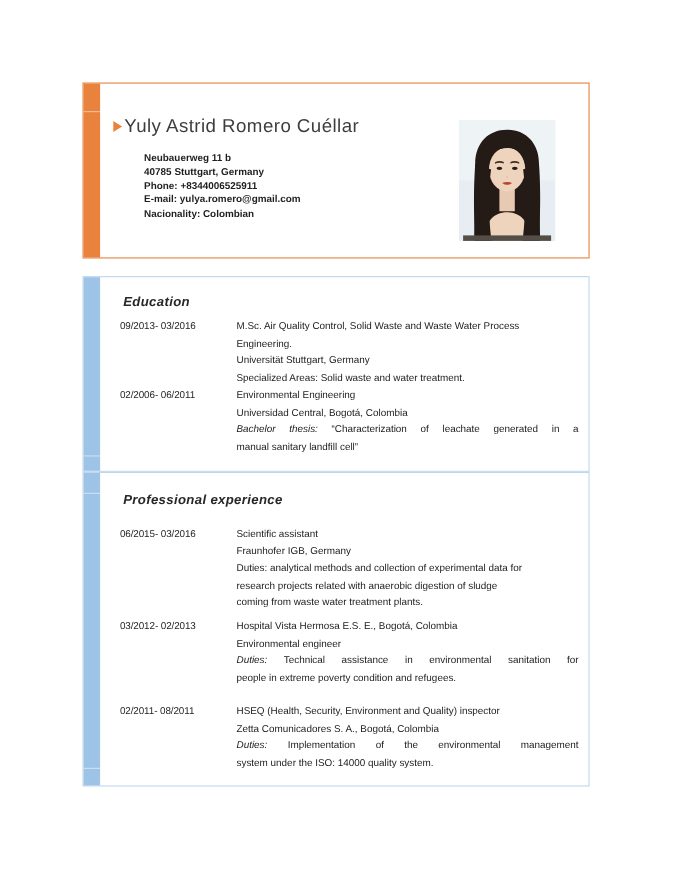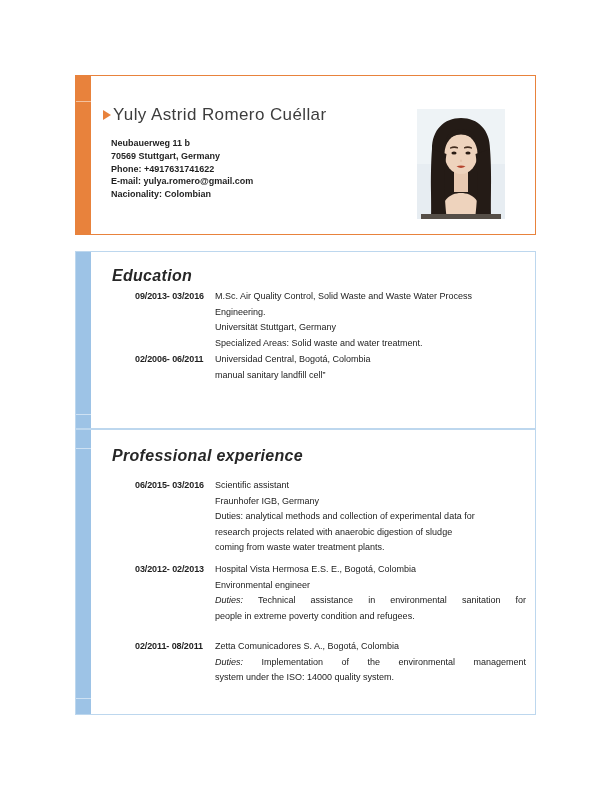--- a/index.html
+++ b/index.html
@@ -17,38 +17,38 @@
   .bar-blue{background:#9DC3E6;}
   .seam{position:absolute;left:0;width:15px;height:1px;background:rgba(255,255,255,.5);}
   .title-row{position:absolute;left:27px;top:29px;display:flex;align-items:center;}
   .arrow{
     width:0;height:0;border-left:8px solid #E8823C;
     border-top:5.5px solid transparent;border-bottom:5.5px solid transparent;
     margin-right:2px;flex:0 0 auto;
   }
   .name{font-size:17px;font-weight:400;color:#3d3d3d;letter-spacing:.4px;white-space:nowrap;}
   .contact{position:absolute;left:35px;top:61px;font-size:9px;font-weight:bold;line-height:12.8px;color:#1f1f1f;}
-  .contact div{white-space:nowrap;}
+  .contact div{white-space:nowrap;margin-left:20px;}
   .photo{position:absolute;left:341px;top:33px;width:88px;height:110px;}
   .photo svg{display:block;}
   
   .sec{
     position:absolute;left:75px;width:461px;
     border:1px solid #BDD7EE;box-sizing:border-box;background:#ffffff;
   }
   .sec-edu{top:251px;height:178px;}
   .sec-exp{top:429px;height:286px;}
   .sec-title{
-    position:absolute;left:36px;font-size:16px;font-style:italic;font-weight:700;
+    position:absolute;left:36px;font-size:12px;font-style:italic;font-weight:700;
     color:#272727;letter-spacing:.3px;white-space:nowrap;
   }
   .entry{position:absolute;left:33px;right:9px;}
   .date{
-    position:absolute;left:0;top:0;font-size:9px;font-weight:bold;color:#1f1f1f;
-    letter-spacing:-.1px;white-space:nowrap;line-height:15.5px;margin-left:26px;
+    position:absolute;left:0;top:0;font-size:9px;font-weight:normal;color:#1f1f1f;
+    letter-spacing:-.1px;white-space:nowrap;line-height:15.5px;
   }
   .lines{margin-left:106px;font-size:9px;color:#1c1c1c;line-height:15.5px;}
   .ln{white-space:nowrap;height:15.5px;}
   .ln.just{white-space:normal;text-align:justify;text-align-last:justify;}
   .il{font-style:italic;}
 </style>
 </head>
 <body>
 
 <div class="page">
@@ -58,22 +58,22 @@
       <div class="seam" style="top:25px"></div>
     </div>
 
     <div class="title-row">
       <span class="arrow"></span>
       <span class="name">Yuly Astrid Romero Cuéllar</span>
     </div>
 
     <div class="contact">
       <div>Neubauerweg 11 b</div>
-      <div>70569 Stuttgart, Germany</div>
-      <div>Phone: +4917631741622</div>
+      <div>40785 Stuttgart, Germany</div>
+      <div>Phone: +8344006525911</div>
       <div>E-mail: yulya.romero@gmail.com</div>
       <div>Nacionality: Colombian</div>
     </div>
 
     <div class="photo">
       <svg width="88" height="110" viewBox="0 0 88 110">
         <rect width="88" height="110" fill="#e7edf2"></rect>
         <rect width="88" height="55" fill="#eef3f6"></rect>
         <path d="M44 9 C27 9 15 21 15 40 L14 110 L74 110 L73 40 C73 21 61 9 44 9 Z" fill="#241b16"></path>
         <path d="M37 60 L51 60 L51 83 L37 83 Z" fill="#e8c9b1"></path>
@@ -105,21 +105,23 @@
         <div class="ln">M.Sc. Air Quality Control, Solid Waste and Waste Water Process</div>
         <div class="ln">Engineering.</div>
         <div class="ln">Universität Stuttgart, Germany</div>
         <div class="ln">Specialized Areas: Solid waste and water treatment.</div>
       </div>
     </div>
 
     <div class="entry" style="top:100px">
       <span class="date">02/2006- 06/2011</span>
       <div class="lines">
+        <div class="ln">Environmental Engineering</div>
         <div class="ln">Universidad Central, Bogotá, Colombia</div>
+        <div class="ln just"><span class="il">Bachelor thesis:</span><span> “Characterization of leachate generated in a</span></div>
         <div class="ln">manual sanitary landfill cell”</div>
       </div>
     </div>
   </div>
 
   <div class="sec sec-exp">
     <div class="bar bar-blue">
       <div class="seam" style="top:18px"></div>
       <div class="seam" style="top:268px"></div>
     </div>
@@ -142,20 +144,21 @@
         <div class="ln">Hospital Vista Hermosa E.S. E., Bogotá, Colombia</div>
         <div class="ln">Environmental engineer</div>
         <div class="ln just"><span class="il">Duties:</span><span> Technical assistance in environmental sanitation for</span></div>
         <div class="ln">people in extreme poverty condition and refugees.</div>
       </div>
     </div>
 
     <div class="entry" style="top:209px">
       <span class="date">02/2011- 08/2011</span>
       <div class="lines">
+        <div class="ln">HSEQ (Health, Security, Environment and Quality) inspector</div>
         <div class="ln">Zetta Comunicadores S. A., Bogotá, Colombia</div>
         <div class="ln just"><span class="il">Duties:</span><span> Implementation of the environmental management</span></div>
         <div class="ln">system under the ISO: 14000 quality system.</div>
       </div>
     </div>
   </div>
 
 </div>
 
 </body></html>

